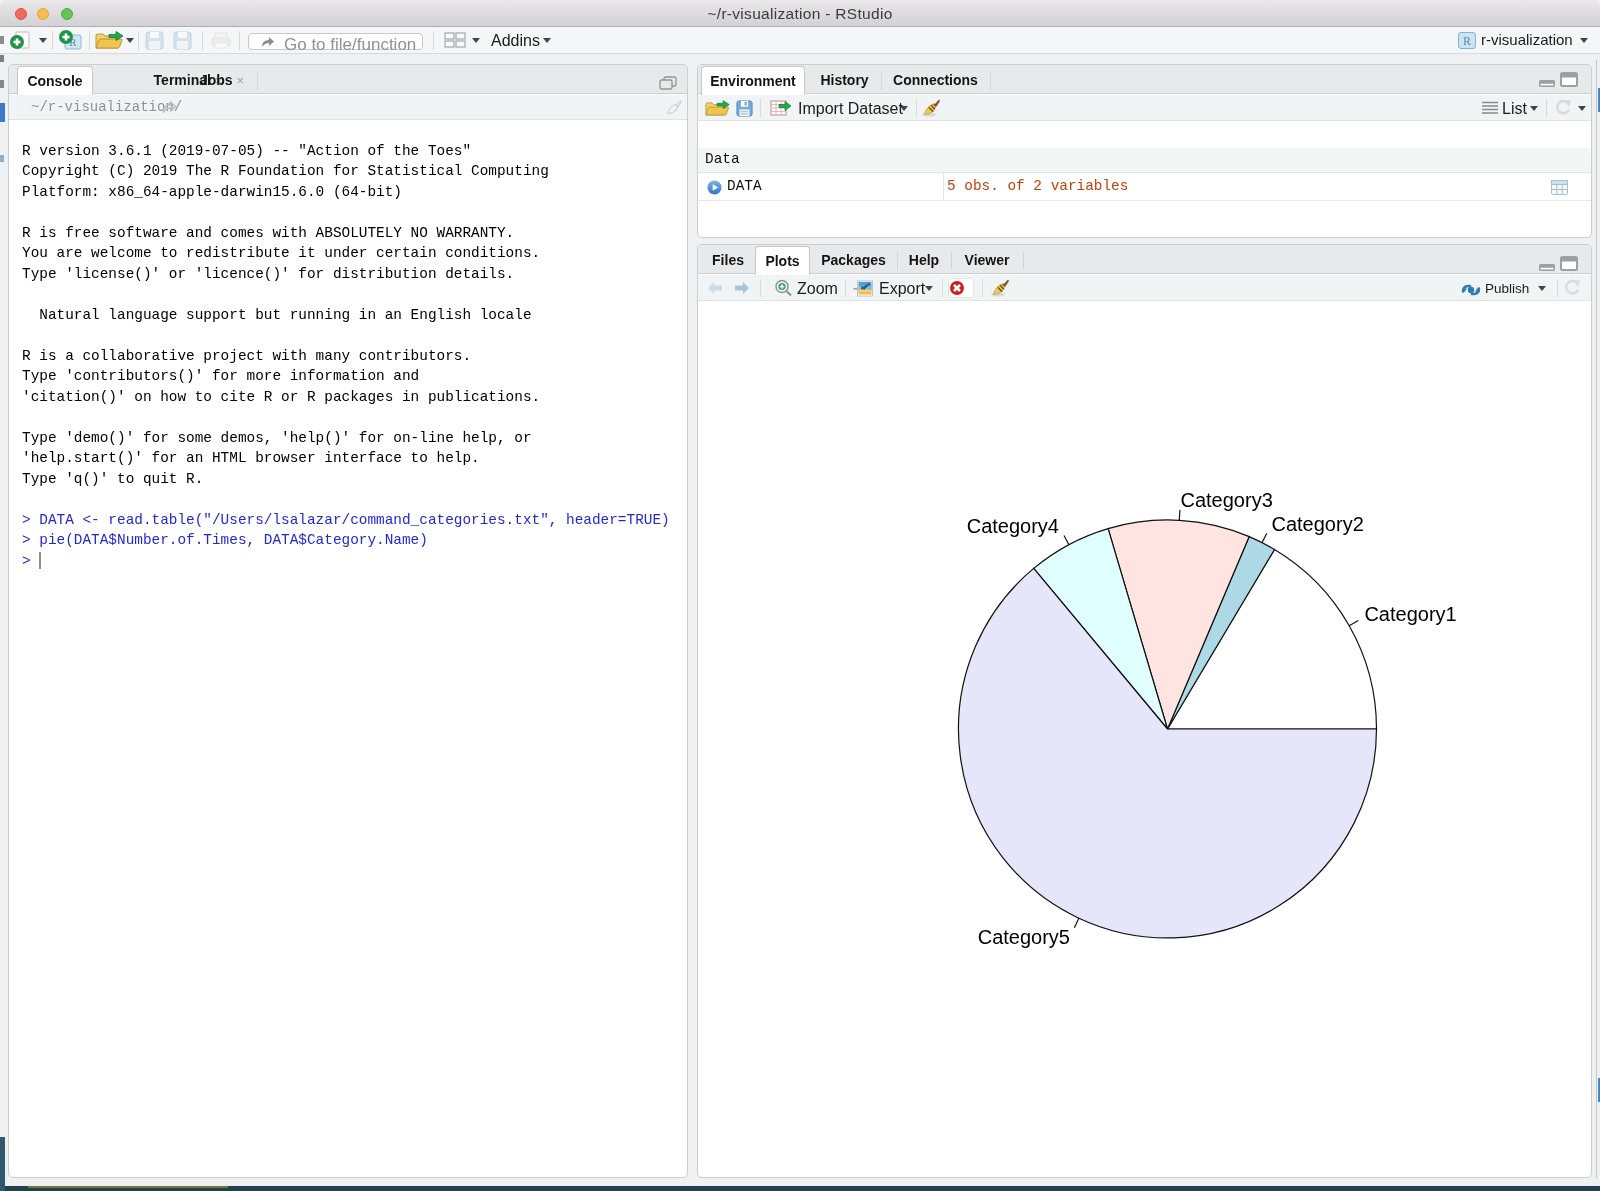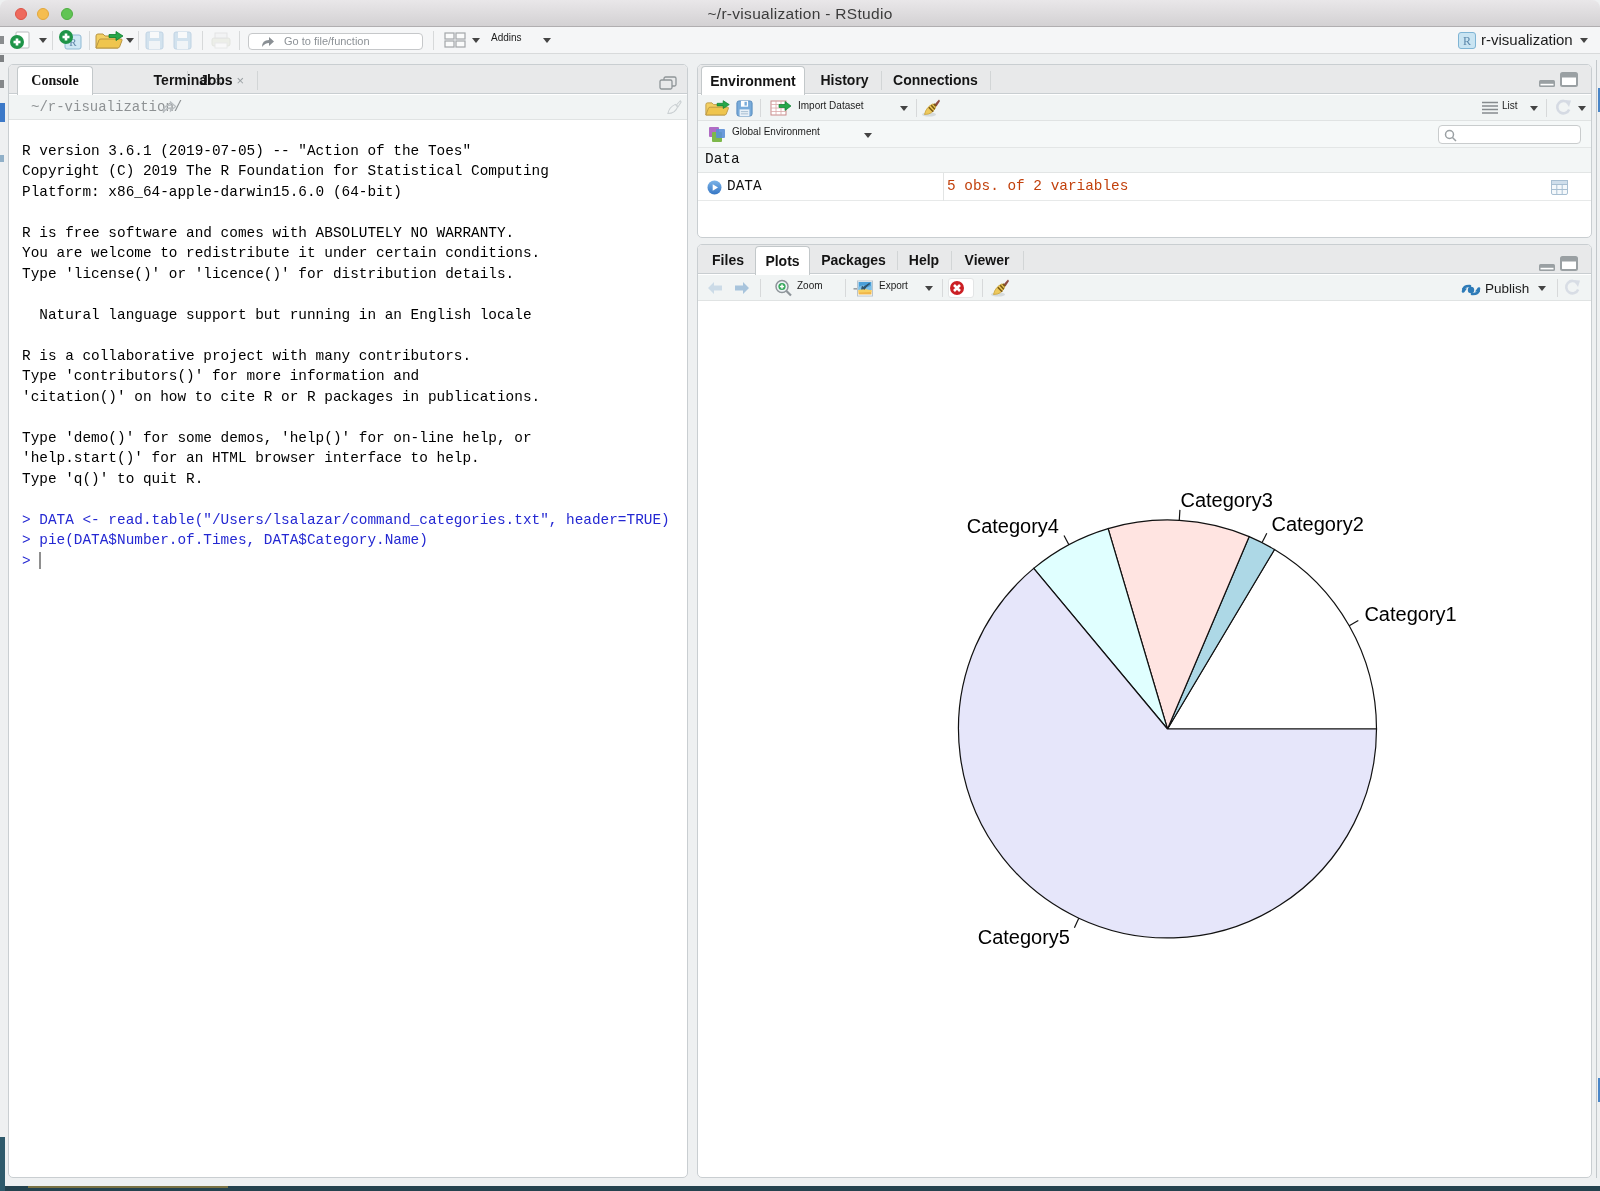--- a/index.html
+++ b/index.html
@@ -10,26 +10,26 @@
 #titlebar { left:0; top:0; width:1600px; height:27px;
   background:linear-gradient(#e9e7e9,#d3d1d3); border-bottom:1px solid #b0aeb0;
   border-radius:8px 8px 0 0; }
 #titlebar .tl { position:absolute; top:8px; width:12px; height:12px; border-radius:50%; }
 #title-text { position:absolute; top:4.5px; left:0; width:100%; text-align:center;
   font-size:15.5px; letter-spacing:0.3px; color:#3c3c3c; }
 
 #maintoolbar { left:0; top:27px; width:1600px; height:27px; background:#f5f6f7;
   border-bottom:1px solid #d8dadb; }
 .sepv { position:absolute; top:4px; width:1px; height:19px; background:#d7d9da; }
-.tbtext { position:absolute; font-size:10px; color:#1c1c1c; }
+.tbtext { position:absolute; font-size:16px; color:#1c1c1c; }
 .caret { position:absolute; width:0; height:0; border-left:4px solid transparent;
   border-right:4px solid transparent; border-top:5px solid #444; }
 #gotobox { position:absolute; left:248px; top:6px; width:175px; height:17px;
   background:#fff; border:1px solid #c6c8ca; border-radius:4px; }
-#gotobox span { position:absolute; left:35px; top:1px; font-size:11px; color:#8d9297; }
+#gotobox span { position:absolute; left:35px; top:1px; font-size:17px; color:#8d9297; }
 
 .panel { position:absolute; background:#fff; border:1px solid #c9ced1; border-radius:5px; }
 .tabbar { position:absolute; left:0; top:0; right:0; height:29px; background:#e8e9ea;
   border-bottom:1px solid #c9ced1; border-radius:4px 4px 0 0; }
 .tab { position:absolute; top:1px; height:29px; font-size:14px; font-weight:bold;
   color:#141414; line-height:28px; text-align:center; }
 .tab.active { background:#fff; border:1px solid #c3c8ca; border-bottom:none;
   border-radius:4px 4px 0 0; top:1px; height:29px; }
 .tab .x { font-weight:normal; color:#9aa0a3; font-size:13px; }
 .tabsep { position:absolute; top:6px; width:1px; height:19px; background:#d2d5d6; }
@@ -118,21 +118,21 @@
   <svg class="abs" style="left:1457px;top:3px;" width="20" height="21" viewBox="0 0 20 21">
     <rect x="1.5" y="2.5" width="17" height="16" rx="2.5" fill="#c9e4f2" stroke="#7fb4d4"></rect>
     <text x="10" y="15" text-anchor="middle" font-size="12" fill="#5d88ab" font-family="Liberation Serif">R</text>
   </svg>
   <div class="tbtext" style="left:1481px;top:4px;font-size:15px;">r-visualization</div>
   <div class="caret" style="left:1580px;top:11px;"></div>
 </div>
 
 <div id="console-panel" class="panel">
   <div class="tabbar"></div>
-  <div class="tab active" style="left:8px;width:76px;font-family:Liberation Serif, serif;">Console</div>
+  <div class="tab active" style="left:8px;width:76px;">Console</div>
   <div class="tab" style="left:84px;width:94px;margin-left:48px;">Terminal <span class="x">×</span></div>
   <div class="tab" style="left:178px;width:70px;">Jobs <span class="x">×</span></div>
   <div class="tabsep" style="left:178px;"></div>
   <div class="tabsep" style="left:248px;"></div>
   <svg class="abs" style="left:650px;top:11px;" width="19" height="15" viewBox="0 0 19 15">
     <rect x="5" y="1" width="12" height="9" rx="1.5" fill="none" stroke="#8f9598" stroke-width="1.3"></rect>
     <rect x="1" y="4" width="12" height="9" rx="1.5" fill="#e8e9ea" stroke="#8f9598" stroke-width="1.3"></rect>
   </svg>
   <div class="toolrow" style="top:30px;height:25px;">
     <span class="mono" style="position:absolute;left:22px;top:4px;font-size:14px;color:#8e9294;">~/r-visualization/</span>
@@ -215,35 +215,20 @@
       <path d="M1,1.5 L17,1.5 M1,5 L17,5 M1,8.5 L17,8.5 M1,12 L17,12" stroke="#868b8e" stroke-width="1.4"></path>
     </svg>
     <div class="tbtext" style="left:804px;top:5px;">List</div>
     <div class="caret" style="left:832px;top:11px;"></div>
     <div class="sepv" style="left:848px;top:4px;height:18px;"></div>
     <svg class="abs" style="left:856px;top:4px;opacity:0.45;" width="18" height="18" viewBox="0 0 18 18">
       <path d="M14.5,4.5 A6.2,6.2 0 1 0 15.2,10.5" fill="none" stroke="#b4bccf" stroke-width="2.6"></path>
       <path d="M10.5,1 L17,1.5 L15,8 Z" fill="#b4bccf"></path>
     </svg>
     <div class="caret" style="left:880px;top:11px;"></div>
-  </div>
-  <div class="toolrow" style="top:56px;height:27px;background:#f5f8f8;border-bottom:1px solid #e3e6e6;">
-    <svg class="abs" style="left:10px;top:5px;" width="18" height="17" viewBox="0 0 18 17">
-      <rect x="1" y="1" width="10" height="10" rx="1" fill="#b06cc4"></rect>
-      <rect x="4" y="6" width="10" height="10" rx="1" fill="#7db84a"></rect>
-      <rect x="8" y="3" width="9" height="9" rx="1" fill="#5b8fd6" opacity="0.9"></rect>
-    </svg>
-    <div class="tbtext" style="left:34px;top:5px;">Global Environment</div>
-    <div class="caret" style="left:166px;top:12px;"></div>
-    <div style="position:absolute;left:740px;top:4px;width:143px;height:19px;background:#fff;border:1px solid #c9cccd;border-radius:4px;">
-      <svg class="abs" style="left:5px;top:3px;" width="13" height="13" viewBox="0 0 13 13">
-        <circle cx="5.5" cy="5.5" r="4" fill="none" stroke="#9aa0a3" stroke-width="1.5"></circle>
-        <line x1="8.5" y1="8.5" x2="12" y2="12" stroke="#9aa0a3" stroke-width="1.5"></line>
-      </svg>
-    </div>
   </div>
   <div style="position:absolute;left:0;top:83px;width:893px;height:25px;background:#f3f6f6;border-bottom:1px solid #e2e5e5;">
     <span class="mono" style="position:absolute;left:7px;top:3px;font-size:14.4px;color:#111;">Data</span>
   </div>
   <div style="position:absolute;left:0;top:108px;width:893px;height:28px;background:#fff;border-bottom:1px solid #e7e9e9;">
     <svg class="abs" style="left:9px;top:7px;" width="15" height="15" viewBox="0 0 15 15">
       <defs>
           <linearGradient id="pg" x1="0" y1="0" x2="0" y2="1">
         <stop offset="0" stop-color="#7db4e8"></stop>
             <stop offset="1" stop-color="#3576c4"></stop>

